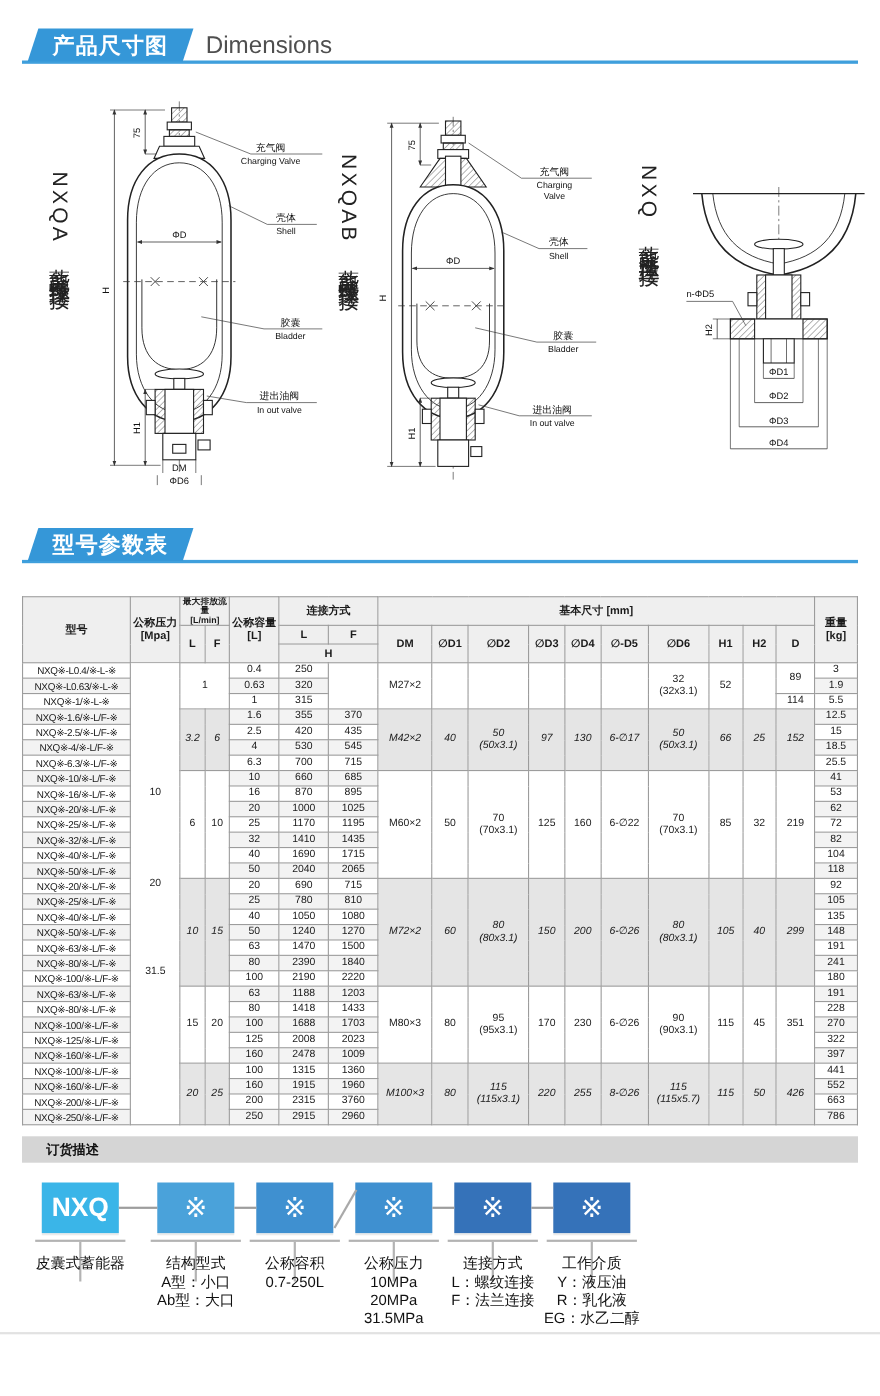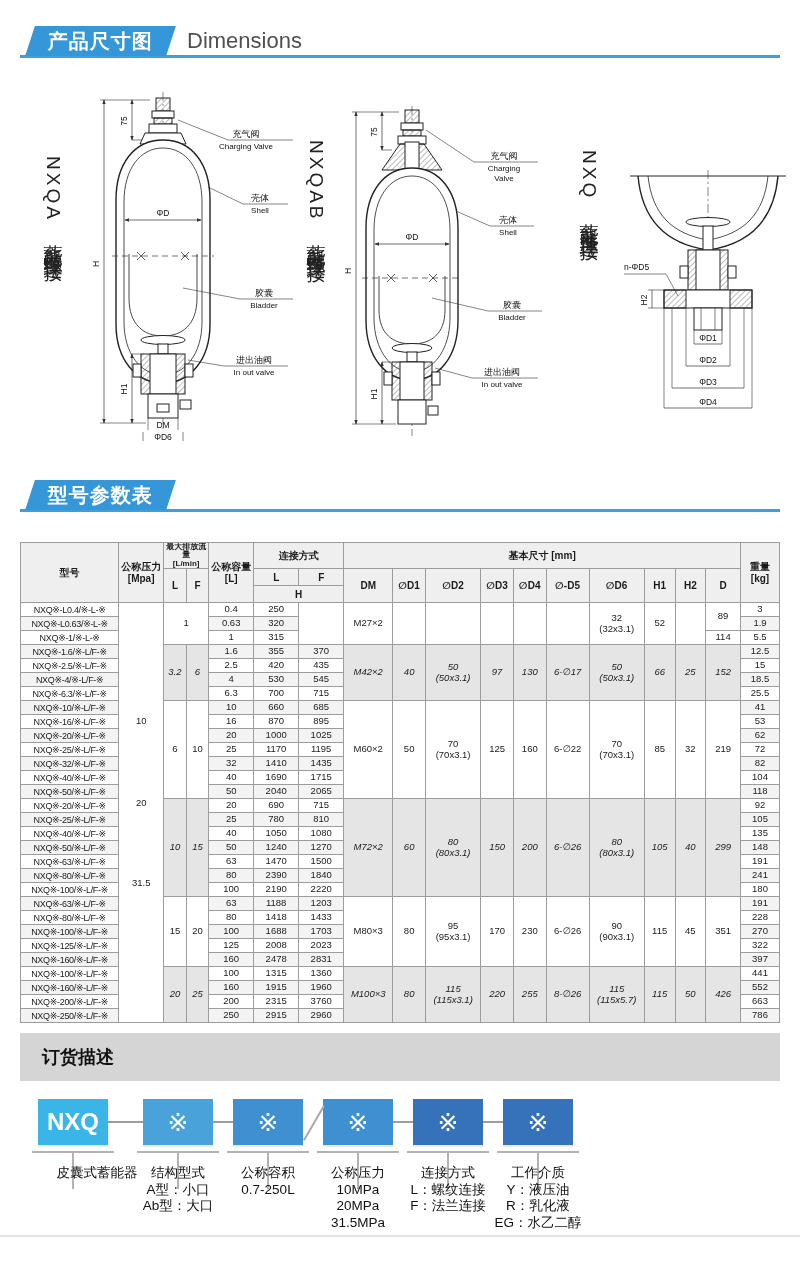--- a/index.html
+++ b/index.html
@@ -34,21 +34,21 @@
   .spec-table td { height:14px; background:#fff; }
   .spec-table tbody tr:nth-child(even) td { background:#f3f3f3; }
   .spec-table tbody tr td.g0 { background:#fff; }
   .spec-table tbody tr td.g1 { background:#e5e5e5;font-style:italic; }
   .spec-table td.model { font-size:9px; letter-spacing:-0.3px; }
   td.pcell { position:relative; background:#fff !important; }
   td.pcell span { position:absolute; left:0; width:100%; text-align:center; }
   td.pcell .p0 { top:27%; } td.pcell .p1 { top:46.5%; } td.pcell .p2 { top:65.5%; }
 
   
-  .order-banner { margin:10px 20px 0; background:#d5d5d5; height:48px; display:flex; align-items:center; padding-left:22px; font-size:18px; font-weight:bold; color:#111; }
+  .order-banner { margin:10px 20px 0; background:#d5d5d5; height:24px; display:flex; align-items:center; padding-left:22px; font-size:12px; font-weight:bold; color:#111; }
   .flow { position:relative; height:150px; margin:0 20px; }
   .obox { position:absolute; top:18px; width:70px; height:46px; display:flex; align-items:center; justify-content:center; color:#fff; font-weight:bold; font-size:24px; box-shadow:0 2px 0 rgba(0,0,0,0.08); }
   .obox.mark { font-size:25px; font-weight:normal; }
   .conn { position:absolute; top:40px; height:2px; background:#9d9d9d; }
   .slash { position:absolute; top:22px; width:2px; height:40px; background:#a9a9a9; transform:rotate(30deg); }
   .uline { position:absolute; top:70px; height:2px; background:#b3b3b3; }
   .stem { position:absolute; top:72px; width:2px; height:36px; background:#b3b3b3; }
   .olabel { position:absolute; top:84px; transform:translateX(-50%); text-align:center; font-size:13.5px; line-height:16.5px; white-space:nowrap; color:#111; }
   .bottom-line { margin-top:4px; border-top:2px solid #e2e2e2; height:0; }
 </style>
@@ -580,21 +580,21 @@
         <td class="model">NXQ※-125/※-L/F-※</td>
         <td>125</td>
         <td>2008</td>
         <td>2023</td>
         <td>322</td>
       </tr>
       <tr>
         <td class="model">NXQ※-160/※-L/F-※</td>
         <td>160</td>
         <td>2478</td>
-        <td>2831</td>
+        <td>1009</td>
         <td>397</td>
       </tr>
       <tr>
         <td class="model">NXQ※-100/※-L/F-※</td>
         <td rowspan="4" class="g1">20</td>
         <td rowspan="4" class="g1">25</td>
         <td>100</td>
         <td>1315</td>
         <td>1360</td>
         <td rowspan="4" class="g1">M100×3</td>
@@ -635,21 +635,21 @@
     </tbody>
 </table>
 
 <div class="order-banner">
   <span>订货描述</span>
 </div>
 <div class="flow" id="flow">
     <div class="obox" style="left: 18px; background: rgb(58, 181, 232);">NXQ</div>
     <div class="uline" style="left: 12px; width: 82px;"></div>
     <div class="stem" style="left: 52px;"></div>
-    <div class="olabel" style="left: 53px; margin-left: 24px;">
+    <div class="olabel" style="left: 53px;">
       <div>皮囊式蓄能器</div>
     </div>
     <div class="obox mark" style="left: 123px; background: rgb(74, 162, 218);">※</div>
     <div class="uline" style="left: 117px; width: 82px;"></div>
     <div class="stem" style="left: 157px;"></div>
     <div class="olabel" style="left: 158px;">
       <div>结构型式</div>
       <div>A型：小口</div>
       <div>Ab型：大口</div>
     </div>

